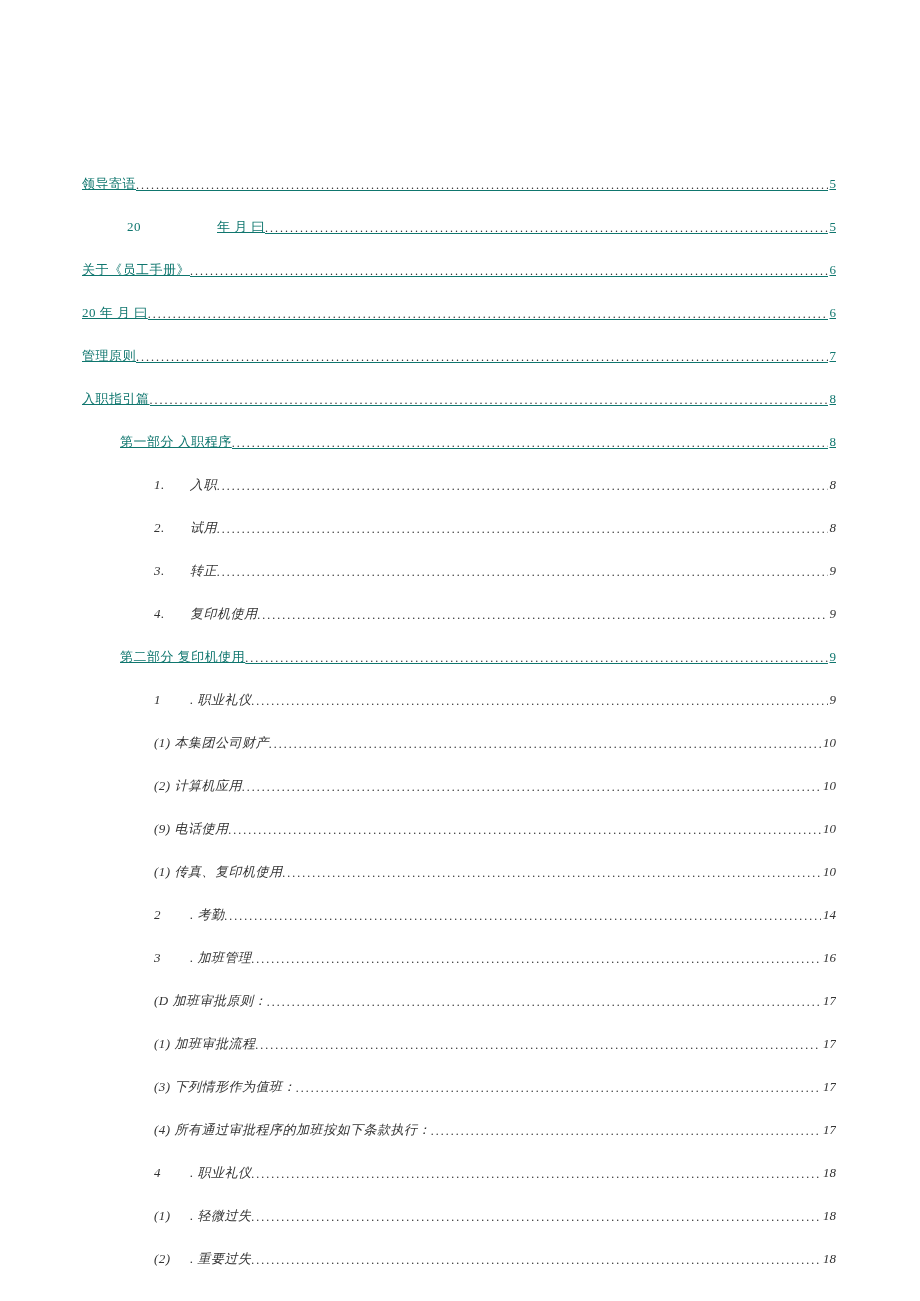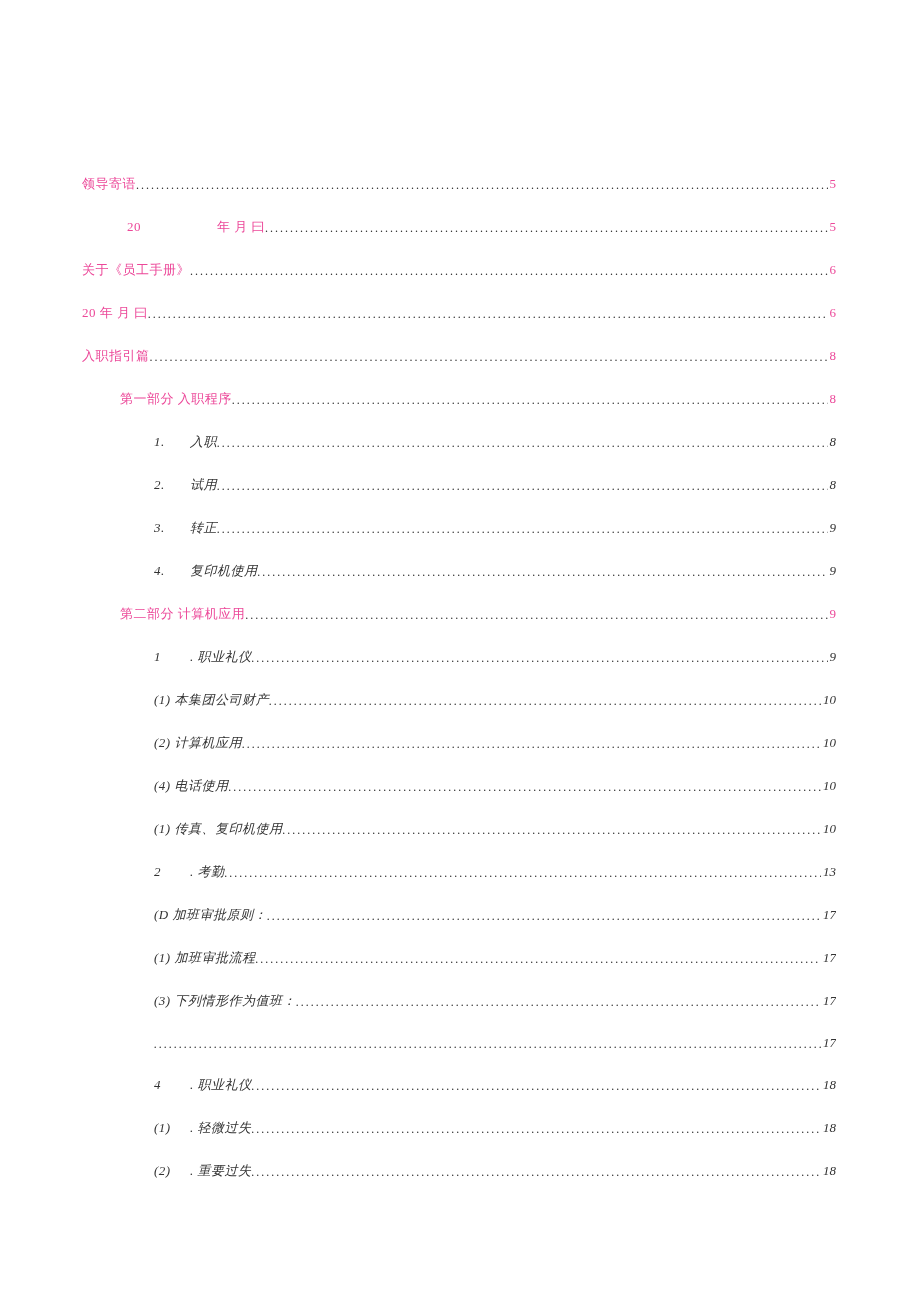--- a/index.html
+++ b/index.html
@@ -40,21 +40,21 @@
     content: "......................................................................................................................................................................................................................";
   }
   .toc-page {
     flex: 0 0 auto;
     padding-left: 2px;
     font-size: 13px;
   }
   .lvl0 { padding-left: 0; }
   .lvl1 { padding-left: 38px; }
   .lvl2 { padding-left: 72px; font-style: italic; }
-  .blue { color: #ec4899; }
+  .blue { color: #0f766e; text-decoration: underline; }
   .special-20 {
     display: inline-block;
     width: 90px;
     margin-left: 45px;
   }
   .num-prefix {
     display: inline-block;
     min-width: 24px;
   }
   .gap {
@@ -81,20 +81,25 @@
         <span class="toc-label">关于《员工手册》</span>
         <span class="toc-dots"></span>
         <span class="toc-page">6</span>
       </div>
       <div class="toc-entry lvl0 blue">
         <span class="toc-label">20 年 月 曰</span>
         <span class="toc-dots"></span>
         <span class="toc-page">6</span>
       </div>
       <div class="toc-entry lvl0 blue">
+        <span class="toc-label">管理原则</span>
+        <span class="toc-dots"></span>
+        <span class="toc-page">7</span>
+      </div>
+      <div class="toc-entry lvl0 blue">
         <span class="toc-label">入职指引篇</span>
         <span class="toc-dots"></span>
         <span class="toc-page">8</span>
       </div>
       <div class="toc-entry lvl1 blue">
         <span class="toc-label">第一部分 入职程序</span>
         <span class="toc-dots"></span>
         <span class="toc-page">8</span>
       </div>
       <div class="toc-entry lvl2">
@@ -111,70 +116,76 @@
         <span class="toc-label"><span class="num-prefix">3.</span><span class="gap"></span><span>转正</span></span>
         <span class="toc-dots"></span>
         <span class="toc-page">9</span>
       </div>
       <div class="toc-entry lvl2">
         <span class="toc-label"><span class="num-prefix">4.</span><span class="gap"></span><span>复印机使用</span></span>
         <span class="toc-dots"></span>
         <span class="toc-page">9</span>
       </div>
       <div class="toc-entry lvl1 blue">
-        <span class="toc-label">第二部分 计算机应用</span>
+        <span class="toc-label">第二部分 复印机使用</span>
         <span class="toc-dots"></span>
         <span class="toc-page">9</span>
       </div>
       <div class="toc-entry lvl2">
         <span class="toc-label"><span class="num-prefix">1</span><span class="gap"></span><span>. 职业礼仪</span></span>
         <span class="toc-dots"></span>
         <span class="toc-page">9</span>
       </div>
       <div class="toc-entry lvl2">
         <span class="toc-label">(1) 本集团公司财产</span>
         <span class="toc-dots"></span>
         <span class="toc-page">10</span>
       </div>
       <div class="toc-entry lvl2">
         <span class="toc-label">(2) 计算机应用</span>
         <span class="toc-dots"></span>
         <span class="toc-page">10</span>
       </div>
       <div class="toc-entry lvl2">
-        <span class="toc-label">(4) 电话使用</span>
+        <span class="toc-label">(9) 电话使用</span>
         <span class="toc-dots"></span>
         <span class="toc-page">10</span>
       </div>
       <div class="toc-entry lvl2">
         <span class="toc-label">(1) 传真、复印机使用</span>
         <span class="toc-dots"></span>
         <span class="toc-page">10</span>
       </div>
       <div class="toc-entry lvl2">
         <span class="toc-label"><span class="num-prefix">2</span><span class="gap"></span><span>. 考勤</span></span>
         <span class="toc-dots"></span>
-        <span class="toc-page">13</span>
+        <span class="toc-page">14</span>
+      </div>
+      <div class="toc-entry lvl2">
+        <span class="toc-label"><span class="num-prefix">3</span><span class="gap"></span><span>. 加班管理</span></span>
+        <span class="toc-dots"></span>
+        <span class="toc-page">16</span>
       </div>
       <div class="toc-entry lvl2">
         <span class="toc-label">(D 加班审批原则：</span>
         <span class="toc-dots"></span>
         <span class="toc-page">17</span>
       </div>
       <div class="toc-entry lvl2">
         <span class="toc-label">(1) 加班审批流程</span>
         <span class="toc-dots"></span>
         <span class="toc-page">17</span>
       </div>
       <div class="toc-entry lvl2">
         <span class="toc-label">(3) 下列情形作为值班：</span>
         <span class="toc-dots"></span>
         <span class="toc-page">17</span>
       </div>
       <div class="toc-entry lvl2">
+        <span class="toc-label">(4) 所有通过审批程序的加班按如下条款执行：</span>
         <span class="toc-dots"></span>
         <span class="toc-page">17</span>
       </div>
       <div class="toc-entry lvl2">
         <span class="toc-label"><span class="num-prefix">4</span><span class="gap"></span><span>. 职业礼仪</span></span>
         <span class="toc-dots"></span>
         <span class="toc-page">18</span>
       </div>
       <div class="toc-entry lvl2">
         <span class="toc-label"><span class="num-prefix">(1)</span><span class="gap"></span><span>. 轻微过失</span></span>

